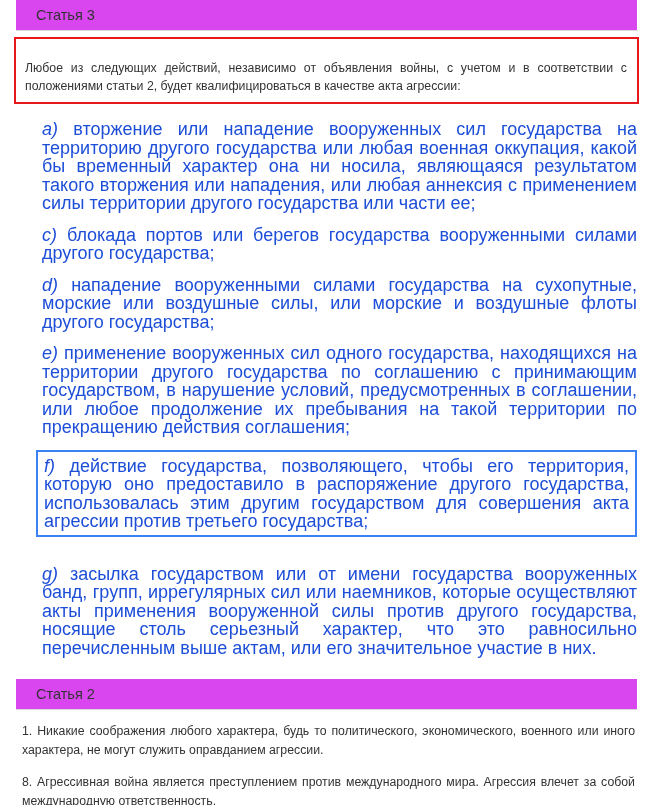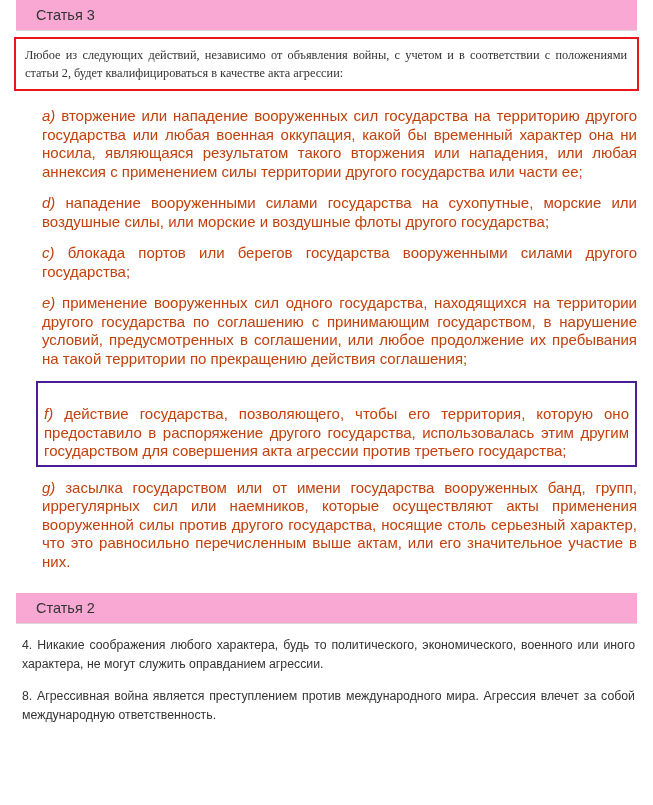--- a/index.html
+++ b/index.html
@@ -15,59 +15,58 @@
     overflow: hidden;
   }
   .page {
     width: 653px;
     height: 805px;
     position: relative;
     padding: 0;
     box-sizing: border-box;
   }
   .article-heading {
-    background: #f9a8d4;
+    background: #d946ef;
     border-bottom: 1px solid #d9d9d9;
     font-size: 14.5px;
     color: #333333;
     padding: 7px 0 7px 20px;
     margin: 0 16px 0 16px;
     font-weight: normal;
   }
   .lead {
     font-size: 12.3px;
     line-height: 18px;
     text-align: justify;
     color: #333333;
     margin: 0;
   }
   .highlight-box {
     border: 2px solid #e8171c;
     margin: 6px 14px 16px 14px;
-    padding: 7px 10px 7px 9px;
+    padding: 20px 10px 7px 9px;
     box-sizing: border-box;
-    font-family: Liberation Serif, serif;
   }
   .items {
     margin: 10px 16px 0 42px;
   }
   .item {
-    font-size: 15px;
+    font-size: 18px;
     line-height: 18.5px;
     text-align: justify;
-    color: #c2410c;
+    color: #1d4ed8;
     margin: 0 0 13px 0;
   }
   .item .lbl {
     font-style: italic;
   }
   .item-box {
-    border: 2px solid #4c1d95;
-    margin: 0 0 12px -6px;
-    padding: 22px 6px 4px 6px;
+    border: 2px solid #3b82f6;
+    margin: 0 0 28px -6px;
+    padding: 5px 6px 4px 6px;
     box-sizing: border-box;
   }
   .item-box .item {
     margin: 0;
   }
   .para {
     font-size: 12.3px;
     line-height: 18.5px;
     text-align: justify;
     color: #333333;
@@ -97,27 +96,27 @@
 
     <div class="items">
 
       <p class="item">
         <span class="lbl">a)</span>
         <span>вторжение или нападение вооруженных сил государства на территорию другого государства или любая военная оккупация, какой бы временный характер она ни носила, являющаяся результатом такого вторжения или нападения, или любая аннексия с применением силы территории другого государства или части ее;</span>
       </p>
 
 
       <p class="item">
-        <span class="lbl">d)</span>
-        <span>нападение вооруженными силами государства на сухопутные, морские или воздушные силы, или морские и воздушные флоты другого государства;</span>
+        <span class="lbl">c)</span>
+        <span>блокада портов или берегов государства вооруженными силами другого государства;</span>
       </p>
 
       <p class="item">
-        <span class="lbl">c)</span>
-        <span>блокада портов или берегов государства вооруженными силами другого государства;</span>
+        <span class="lbl">d)</span>
+        <span>нападение вооруженными силами государства на сухопутные, морские или воздушные силы, или морские и воздушные флоты другого государства;</span>
       </p>
 
       <p class="item">
         <span class="lbl">e)</span>
         <span>применение вооруженных сил одного государства, находящихся на территории другого государства по соглашению с принимающим государством, в нарушение условий, предусмотренных в соглашении, или любое продолжение их пребывания на такой территории по прекращению действия соглашения;</span>
       </p>
 
       <div class="item-box">
         <p class="item">
           <span class="lbl">f)</span>
@@ -130,19 +129,19 @@
         <span>засылка государством или от имени государства вооруженных банд, групп, иррегулярных сил или наемников, которые осуществляют акты применения вооруженной силы против другого государства, носящие столь серьезный характер, что это равносильно перечисленным выше актам, или его значительное участие в них.</span>
       </p>
 
     </div>
   </div>
 
 
   <div class="heading-wrap h-sp">
     <div class="article-heading">Статья 2</div>
     <div class="body-block">
-      <p class="para">4. Никакие соображения любого характера, будь то политического, экономического, военного или иного характера, не могут служить оправданием агрессии.</p>
+      <p class="para">1. Никакие соображения любого характера, будь то политического, экономического, военного или иного характера, не могут служить оправданием агрессии.</p>
       <p class="para">8. Агрессивная война является преступлением против международного мира. Агрессия влечет за собой международную ответственность.</p>
 
     </div>
   </div>
 
 </div>
 
 </body></html>

